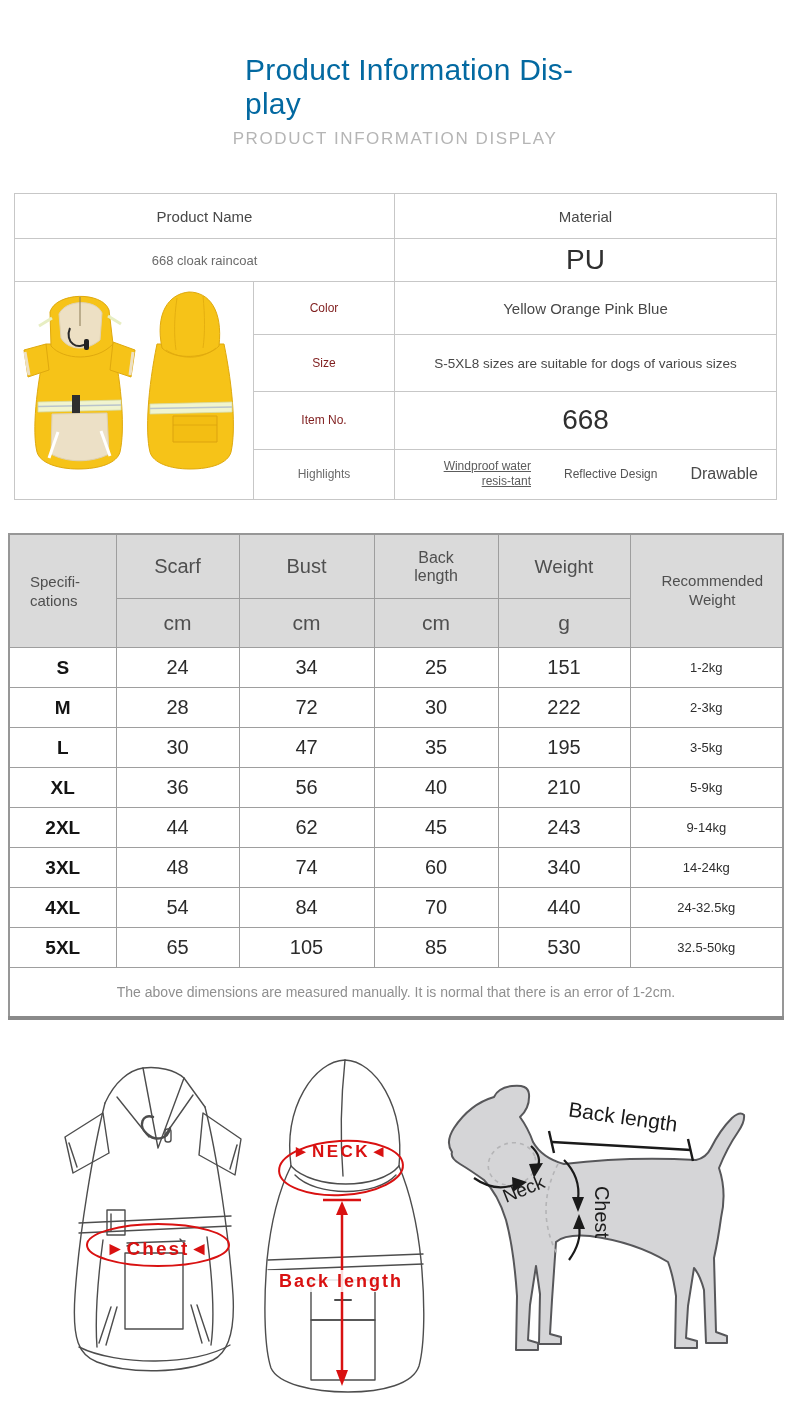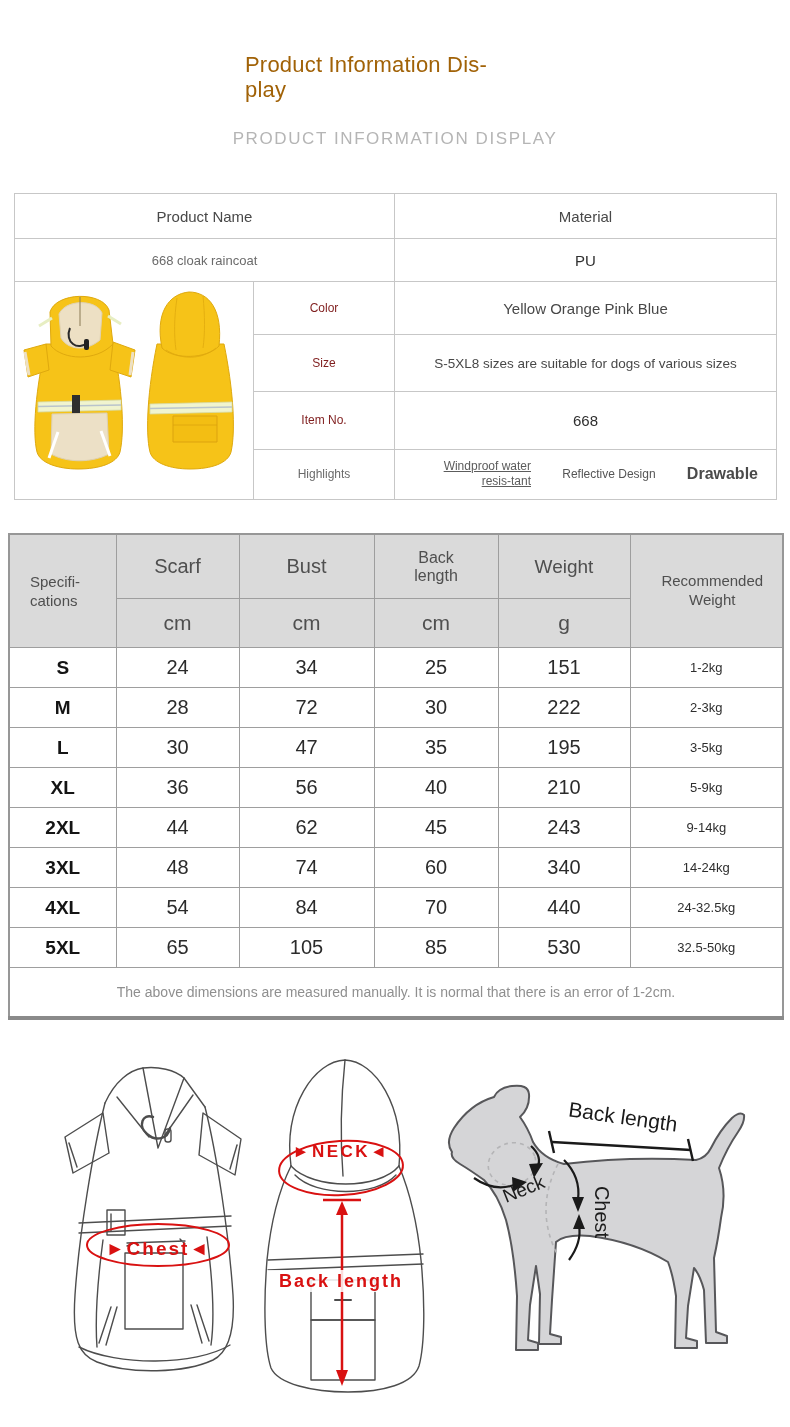--- a/index.html
+++ b/index.html
@@ -1,37 +1,37 @@
 <!DOCTYPE html>
 <html><head>
 <meta charset="utf-8">
 <style>
   html,body{margin:0;padding:0;}
   body{
     width:790px;height:1427px;position:relative;background:#ffffff;
     font-family:"Liberation Sans", sans-serif;color:#3f3f3f;overflow:hidden;
   }
   
-  .title-block{position:absolute;left:245px;top:53px;font-size:22px;line-height:1.13;
-    color:#a16207;letter-spacing:.2px;}
+  .title-block{position:absolute;left:245px;top:53px;font-size:30px;line-height:1.13;
+    color:#0369a1;letter-spacing:.2px;}
   .subtitle{position:absolute;left:0;top:129px;width:790px;text-align:center;
     font-size:17px;color:#b5b5b5;letter-spacing:1.6px;}
   
   table{border-collapse:collapse;table-layout:fixed;}
   .info-table{position:absolute;left:14px;top:193px;width:762px;}
   .info-table td{border:1px solid #c7c7c7;text-align:center;vertical-align:middle;
     color:#484848;font-size:15px;padding:0;margin-left:14px;}
   .info-table .small-val{font-size:13px;color:#6b6b6b;}
-  .info-table .big-val{font-size:15px;color:#2f2f2f;}
+  .info-table .big-val{font-size:28px;color:#2f2f2f;}
   .info-table .lbl{font-size:12px;color:#7f1d1d;}
   .info-table .lbl-sm{font-size:12px;color:#6a6a6a;}
   .hl-cell{display:flex;align-items:center;justify-content:space-between;padding:0 18px;}
   .hl-1{font-size:12px;color:#5c5c5c;width:118px;text-align:right;line-height:1.25;text-decoration:underline;}
   .hl-2{font-size:12px;color:#555555;}
-  .hl-3{font-size:16px;color:#4a4a4a;font-weight:bold;}
+  .hl-3{font-size:16px;color:#4a4a4a;}
   .photo-cell{padding:0;}
   
   .spec-table{position:absolute;left:8px;top:533px;width:774px;border:2px solid #979797;}
   .spec-table th,.spec-table td{border:1px solid #9e9e9e;padding:0;vertical-align:middle;}
   .spec-table th{background:#dadada;font-weight:400;color:#4f4f4f;text-align:center;}
   .th-spec{font-size:15px;text-align:left !important;padding-left:20px !important;line-height:1.3;}
   .th-main{font-size:20px;}
   .th-back{font-size:16px;line-height:1.1;}
   .th-rec{font-size:15px;text-align:left;padding-left:12px !important;line-height:1.25;color:#3f3f3f;}
   .th-unit{font-size:21px;font-weight:700;color:#1f1f1f;}

